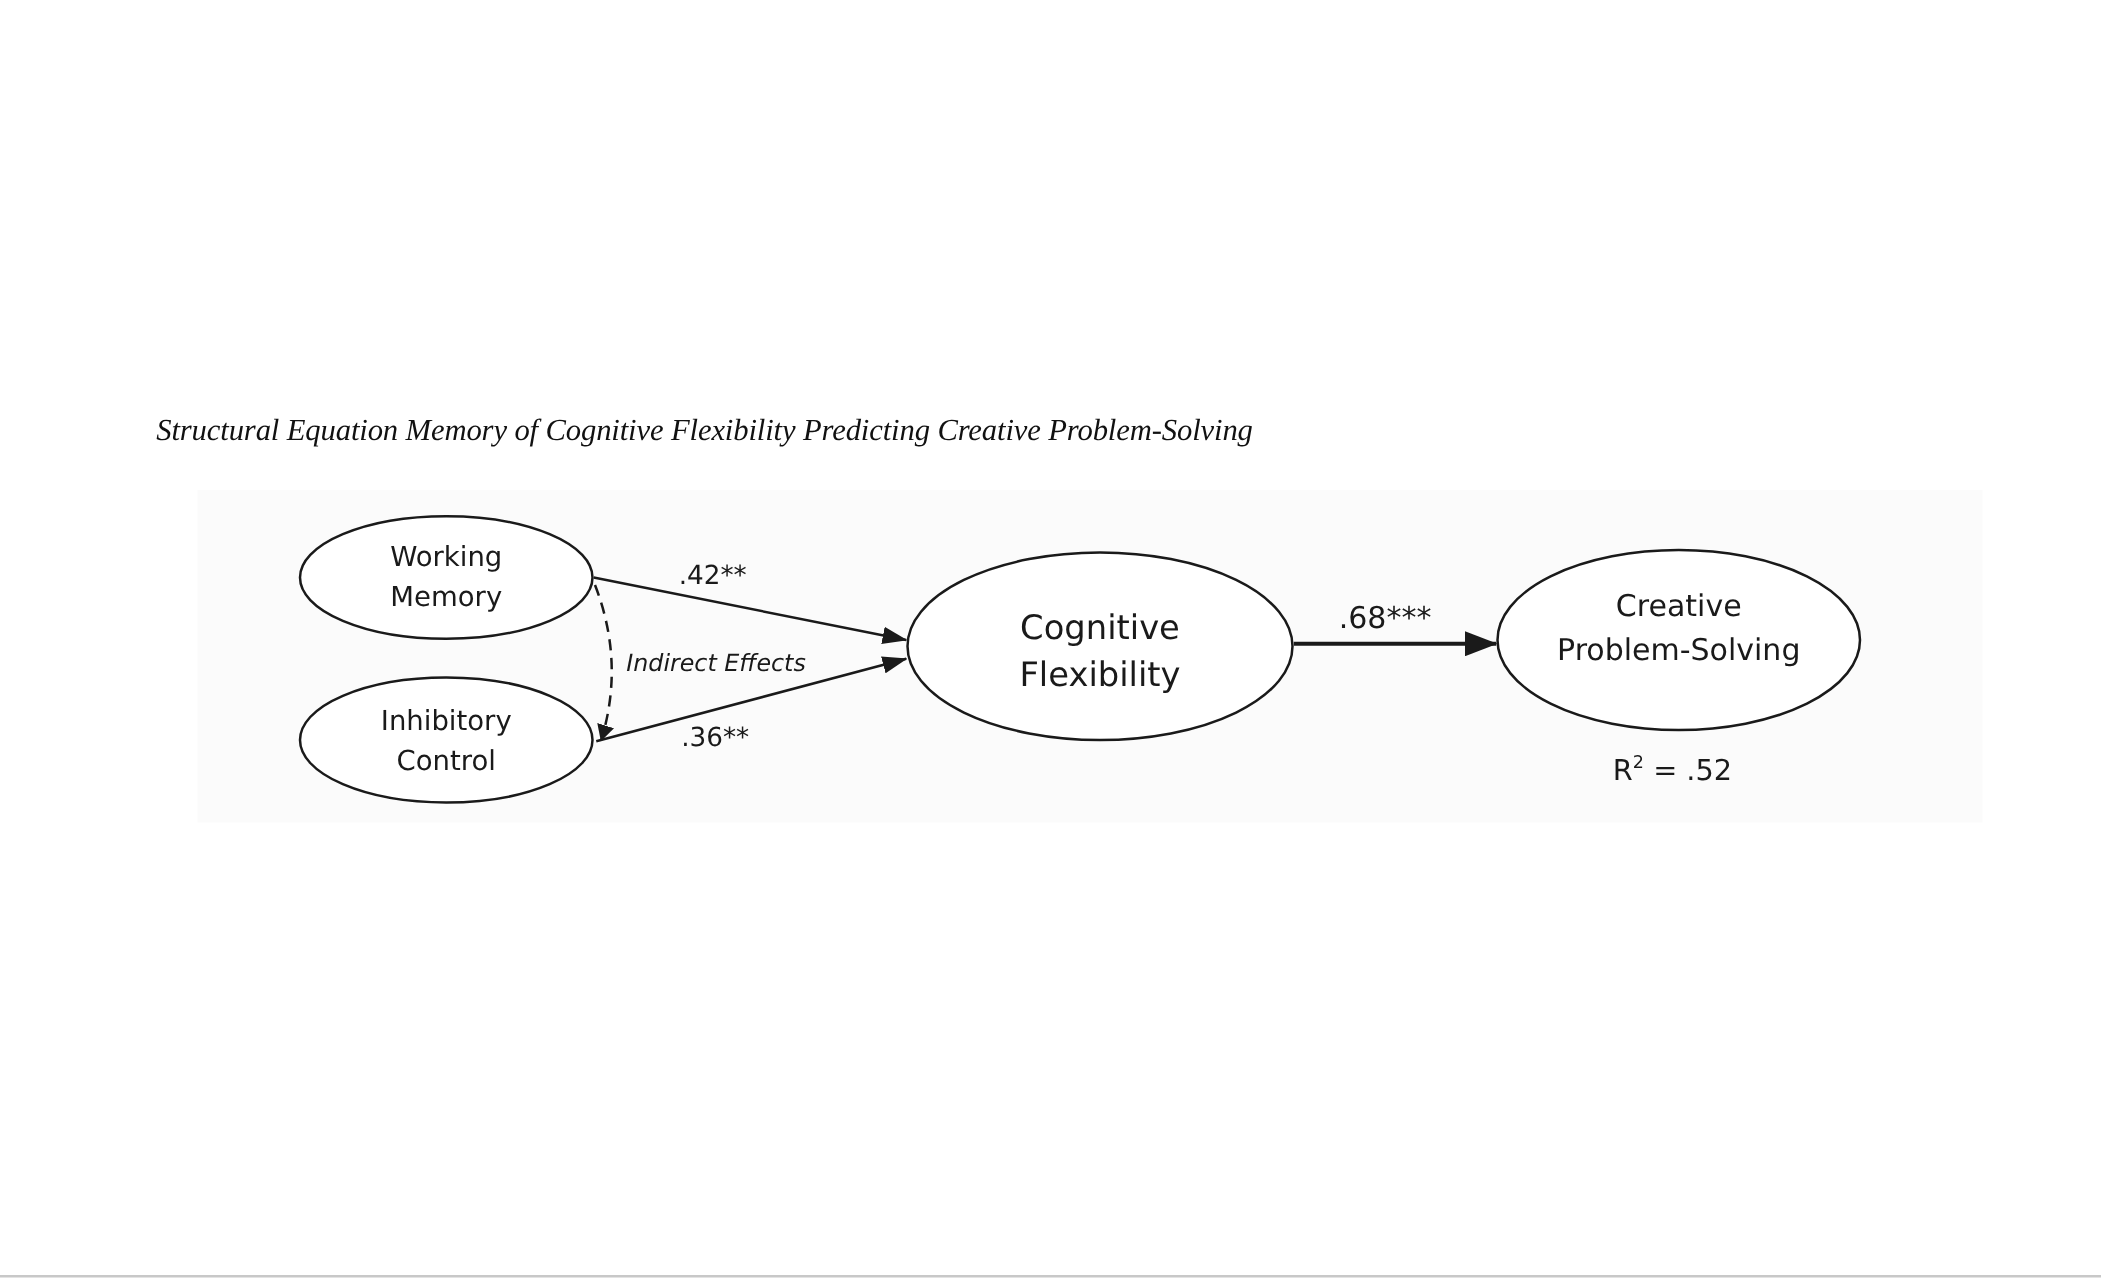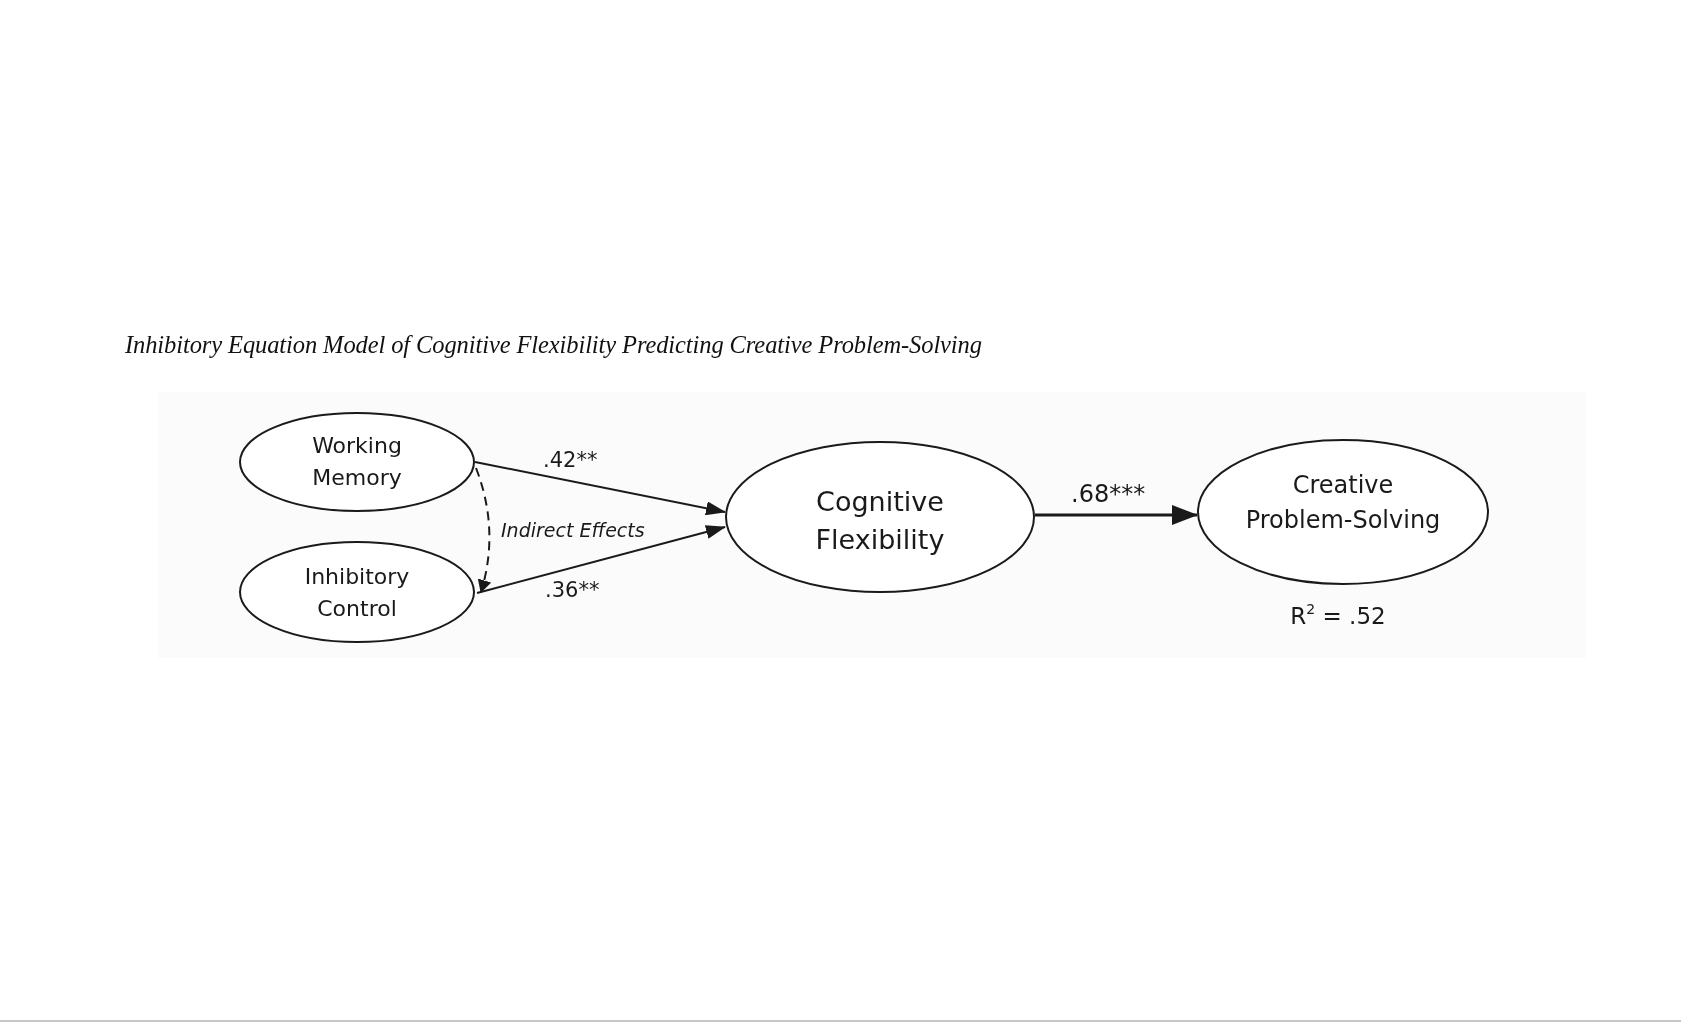--- a/index.html
+++ b/index.html
@@ -17,21 +17,21 @@
   svg.diagram { position: absolute; left: 0; top: 0; width: 1681px; height: 1022px; }
   .bottom-rule {
     position: absolute; left: 0; bottom: 0; width: 1681px; height: 2px; background: #c8c8c8;
   }
   .node-text { font-family: "DejaVu Sans", sans-serif; fill: #1a1a1a; }
   .lbl { font-family: "DejaVu Sans", sans-serif; fill: #1a1a1a; }
 </style>
 </head>
 <body>
 
-<div class="title">Inhibitory Equation Model of Cognitive Flexibility Predicting Creative Problem-Solving</div>
+<div class="title">Structural Equation Memory of Cognitive Flexibility Predicting Creative Problem-Solving</div>
 
 <div class="figure-bg"></div>
 
 <svg class="diagram" xmlns="http://www.w3.org/2000/svg" viewBox="0 0 1681 1022">
   <defs>
     <marker id="arrow-thin" markerWidth="10" markerHeight="8" refX="9" refY="4" orient="auto" markerUnits="userSpaceOnUse">
       <path d="M0,0 L10,4 L0,8 z" fill="#1a1a1a"></path>
     </marker>
     <marker id="arrow-mid" markerWidth="20" markerHeight="14" refX="19" refY="7" orient="auto" markerUnits="userSpaceOnUse">
       <path d="M0,0 L20,7 L0,14 z" fill="#1a1a1a"></path>

